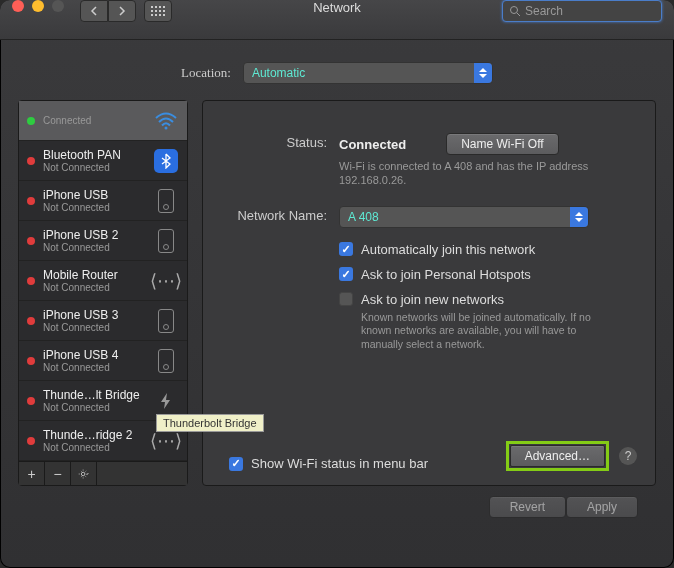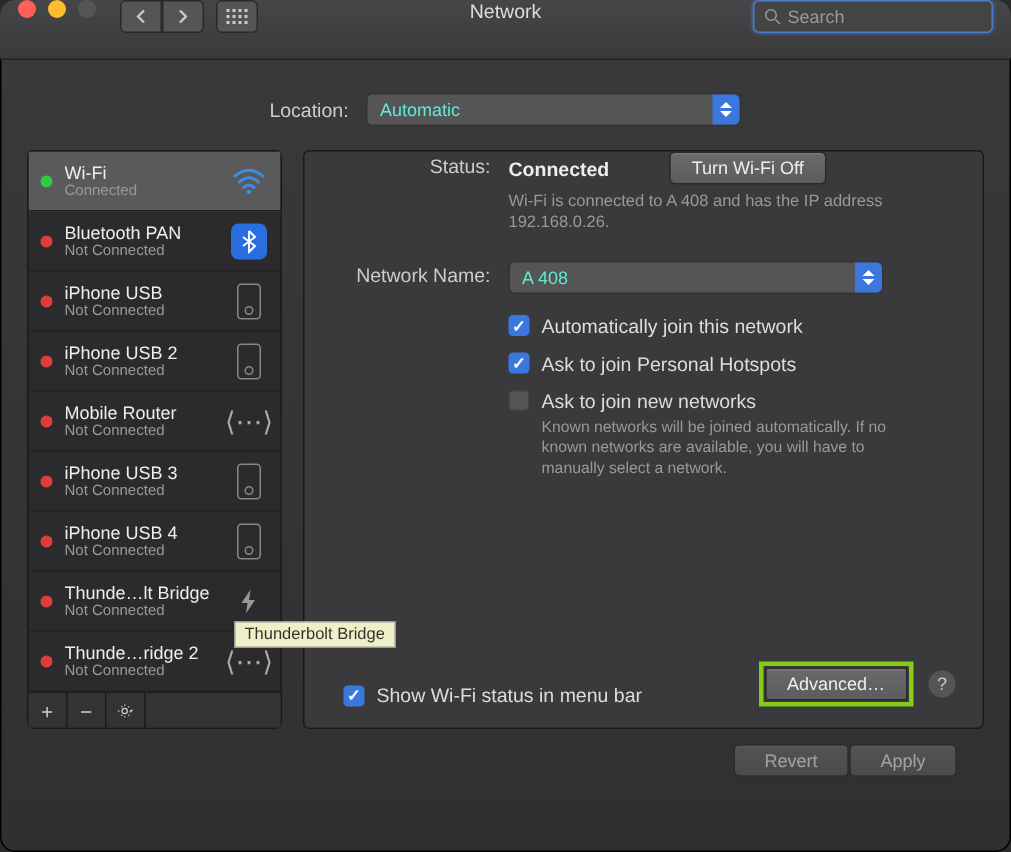--- a/index.html
+++ b/index.html
@@ -13,21 +13,21 @@
 .nav-btn { width:28px; height:22px; background:#555; border:1px solid #2a2a2a; display:flex; align-items:center; justify-content:center; color:#aaa; font-size:12px;}
 .nav-btn:first-child{border-radius:4px 0 0 4px;} .nav-btn:last-child{border-radius:0 4px 4px 0;}
 .grid-btn { width:28px; height:22px; background:#555; border:1px solid #2a2a2a; border-radius:4px; margin-left:8px; display:flex; align-items:center; justify-content:center;}
 .dots{display:grid;grid-template-columns:repeat(4,2px);grid-template-rows:repeat(3,2px);gap:2px;}
 .dots i{width:2px;height:2px;background:#ccc;display:block;}
 .title { position:absolute; left:50%; transform:translateX(-50%); color:#ddd; font-size:13px; }
 .search { margin-left:auto; width:160px; height:22px; background:#444; border:1.5px solid #4a7dc9; border-radius:4px; display:flex; align-items:center; padding:0 6px; color:#999; font-size:12px; box-shadow:0 0 3px #4a7dc9;}
 .search svg{margin-right:4px;}
 .content { padding:12px 18px 10px; }
 .location-row{ display:flex; align-items:center; justify-content:center; gap:12px; margin:10px 0 16px;}
-.location-row label{color:#ccc;}
+.location-row label{color:#ccc;font-family:Liberation Serif, serif;}
 .select { background:#555; border:1px solid #333; border-radius:4px; height:22px; display:flex; align-items:center; padding:0 20px 0 8px; position:relative; color:#5eead4; font-size:12px;}
 .select.blue .arrows{ background:#3a78e0;}
 .select .arrows{ position:absolute; right:0; top:0; width:18px; height:100%; border-radius:0 4px 4px 0; display:flex; flex-direction:column; align-items:center; justify-content:center;}
 .select .arrows::before{content:"";border:4px solid transparent;border-bottom-color:#fff;margin-bottom:2px;}
 .select .arrows::after{content:"";border:4px solid transparent;border-top-color:#fff;}
 .main{ display:flex; gap:14px; }
 .sidebar{ width:170px; background:#2b2b2d; border:1px solid #1a1a1a; border-radius:4px; display:flex; flex-direction:column;}
 .svc-list{flex:1; overflow:hidden;}
 .svc{ height:40px; display:flex; align-items:center; padding:0 8px; border-bottom:1px solid #222; position:relative; cursor:default;}
 .svc.selected{ background:#5a5a5c;}
@@ -40,21 +40,21 @@
 .wifi-icon{color:#3a8de0;}
 .bt-icon{width:24px;height:24px;background:#2a6ee0;border-radius:5px;display:flex;align-items:center;justify-content:center;}
 .phone-icon{width:16px;height:24px;border:1.5px solid #888;border-radius:3px;position:relative;}
 .phone-icon::after{content:"";position:absolute;bottom:2px;left:50%;transform:translateX(-50%);width:4px;height:4px;border:1px solid #888;border-radius:50%;}
 .tether-icon{color:#aaa;font-size:18px;}
 .thunder-icon{color:#999;}
 .sidebar-footer{height:24px;border-top:1px solid #1a1a1a;display:flex;background:#333;}
 .sb-btn{width:26px;height:100%;border-right:1px solid #1a1a1a;display:flex;align-items:center;justify-content:center;color:#ccc;font-size:14px;cursor:default;}
 .sb-btn.gear svg{width:14px;height:14px;}
 .tooltip{position:absolute;left:156px;top:414px;background:#f0f0c8;color:#333;border:1px solid #999;padding:2px 6px;font-size:11px;z-index:10;white-space:nowrap;}
-.detail{flex:1; background:#3a3a3c; border:1px solid #1a1a1a; border-radius:4px; padding:0 18px; position:relative;}
+.detail{flex:1; background:#3a3a3c; border:1px solid #1a1a1a; border-radius:4px; padding:32px 18px; position:relative;}
 .row{display:flex;margin-bottom:8px;}
 .row-label{width:118px;text-align:right;padding-right:12px;color:#ccc;padding-top:2px;}
 .row-content{flex:1;}
 .status-line{display:flex;align-items:center;gap:40px;}
 .status-val{font-weight:600;color:#eee;}
 .btn{background:linear-gradient(#6a6a6c,#5c5c5e);border:1px solid #2a2a2a;border-radius:4px;color:#eee;font-size:12px;padding:3px 14px;cursor:default;box-shadow:0 1px 0 rgba(255,255,255,0.1) inset;}
 .status-desc{color:#999;font-size:11px;margin-top:4px;max-width:280px;line-height:1.3;}
 .checkbox-row{display:flex;align-items:center;margin-bottom:10px;}
 .cb{width:14px;height:14px;border-radius:3px;margin-right:8px;display:flex;align-items:center;justify-content:center;flex-shrink:0;}
 .cb.checked{background:#3a78e0;}
@@ -125,21 +125,20 @@
         <div class="arrows"></div>
       </div>
     </div>
 
     <div class="main">
       <div class="sidebar">
         <div class="svc-list" id="svc-list">
             <div class="svc selected">
               <span class="dot green"></span>
               <div class="svc-text">
-                <div class="svc-name">Wi-Fi</div>
                 <div class="svc-status">Connected</div>
               </div>
               <div class="svc-icon">
                 <svg class="wifi-icon" width="22" height="18" viewBox="0 0 22 18">
                   <path d="M1 6 Q11 -3 21 6" stroke="#3a8de0" stroke-width="2" fill="none"></path>
                   <path d="M4 10 Q11 3 18 10" stroke="#3a8de0" stroke-width="2" fill="none"></path>
                   <path d="M7 13.5 Q11 9 15 13.5" stroke="#3a8de0" stroke-width="2" fill="none"></path>
                   <circle cx="11" cy="16" r="1.5" fill="#3a8de0"></circle>
                 </svg>
               </div>
@@ -243,21 +242,21 @@
           </div>
         </div>
       </div>
 
       <div class="detail">
         <div class="row">
           <div class="row-label">Status:</div>
           <div class="row-content">
             <div class="status-line">
               <span class="status-val">Connected</span>
-              <button class="btn">Turn Wi-Fi Off</button>
+              <button class="btn">Name Wi-Fi Off</button>
             </div>
             <div class="status-desc">Wi-Fi is connected to A 408 and has the IP address 192.168.0.26.</div>
           </div>
         </div>
 
         <div class="row" style="margin-top:18px">
           <div class="row-label">Network Name:</div>
           <div class="row-content">
             <div class="select blue" style="width:250px">
               <span>A 408</span>

